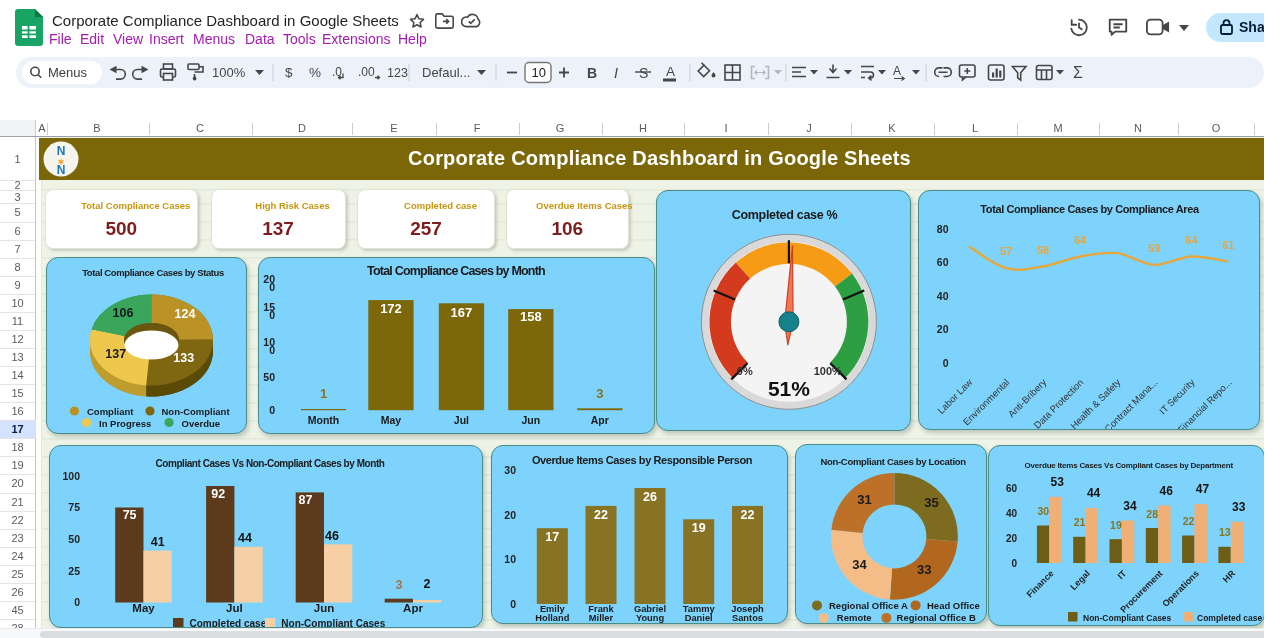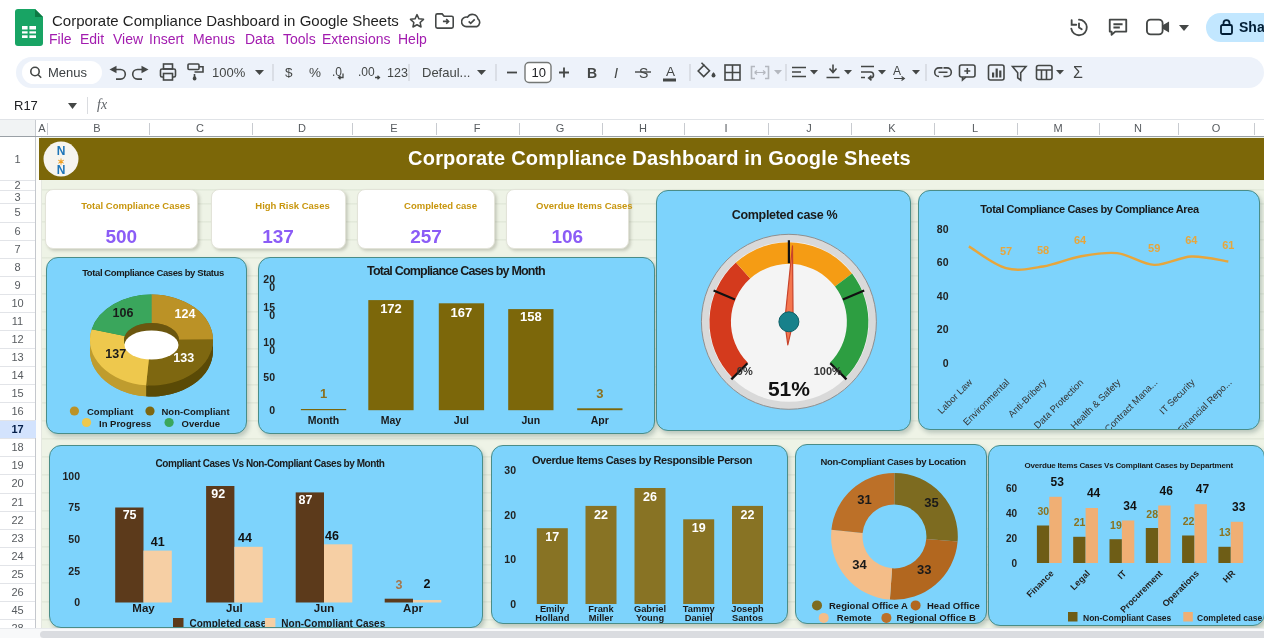--- a/index.html
+++ b/index.html
@@ -22,21 +22,21 @@
   #rowhead { position:absolute; left:0; top:137px; width:36px; height:491px; background:#fff; border-right:1px solid #c4c7cc; }
   .rn { position:absolute; left:0; width:35px; text-align:center; font-size:11px; color:#575b5f; transform:translateY(-50%); }
   .rb { position:absolute; left:0; width:35px; height:1px; background:#e2e4e8; }
   
   #sheet { position:absolute; left:36px; top:137px; width:1244px; height:491px; background:#eef3e6; overflow:hidden; }
   #colA { position:absolute; left:0; top:0; width:6px; height:491px; background:#fdfdfa; border-right:1px solid #e4e7e0; }
   #banner { position:absolute; left:3px; top:1px; width:1241px; height:42px; background:#7c6708; }
   #banner .t { position:absolute; left:0; top:9px; width:100%; text-align:center; color:#fff; font-size:20px; font-weight:bold; letter-spacing:.2px; }
   .kpi { position:absolute; top:52px; height:60px; background:#fff; border:1px solid #e2e3d8; border-radius:8px; box-shadow:2px 2px 3px rgba(90,90,70,.25); text-align:center; }
   .kpi .h { margin-top:10px; white-space:nowrap; font-size:9.5px; font-weight:bold; color:#c8960e;margin-left:29px; }
-  .kpi .v { margin-top:15px; font-size:19px; font-weight:bold; color:#8b5cf6; }
+  .kpi .v { margin-top:7px; font-size:19px; font-weight:bold; color:#7f1d1d; }
   .card { position:absolute; background:#7dd3fc; border:1.6px solid #4a8d88; border-radius:12px; box-shadow:2px 3px 4px rgba(70,100,95,.3); overflow:hidden; }
   
   #hscroll { position:absolute; left:0; top:628px; width:1280px; height:10px; background:#f8f9fa; border-top:1px solid #e8eaed; }
   #hthumb { position:absolute; left:40px; top:2px; width:1234px; height:7px; background:#dadce0; border-radius:4px; }
   svg text { font-family:"Liberation Sans", sans-serif; }
 </style>
 </head>
 <body>
 <div id="app">
   <div id="topbar">
@@ -189,28 +189,20 @@
           <rect x="983.2" y="13.5" width="2.2" height="7" fill="#444746" stroke="none"></rect>
         </g>
     <path d="M996.5 9.5 h13.5 l-5.3 6.3 v7.3 l-3 -2.3 v-5 z"></path>
     <g>
           <rect x="1020.5" y="8.5" width="15.5" height="14" rx="2"></rect>
           <path d="M1020.5 13 h15.5 M1025.5 13 v9.5 M1030.5 13 v9.5"></path>
         </g>
     <path d="M1040 13 l4 4.5 4 -4.5 z" fill="#444746" stroke="none"></path>
     <text x="1057" y="21" stroke="none" fill="#444746" font-size="16">Σ</text>
    </svg>
-  </div>
-  <div id="fbar">
-    <div class="abs" style="left:14px;top:6px;font-size:13px;color:#202124">R17</div>
-    <svg class="abs" style="left:68px;top:11px" width="9" height="6" viewBox="0 0 9 6">
-        <path d="M0 0 L4.5 6 L9 0 z" fill="#444746"></path>
-      </svg>
-    <div class="abs" style="left:87px;top:5px;width:1px;height:17px;background:#dadce0"></div>
-    <div class="abs" style="left:97px;top:5px;font-size:14px;font-style:italic;color:#5f6368;font-family:'Liberation Serif',serif">fx</div>
   </div>
   <div id="colhead">
     <div class="abs" style="left:0;top:0;width:36px;height:16px;background:#f1f3f4;border-right:1px solid #c8cbd0"></div>
     <div class="cl" style="left:42px">A</div>
       <div class="cl" style="left:97px">B</div>
       <div class="cl" style="left:200px">C</div>
       <div class="cl" style="left:302px">D</div>
       <div class="cl" style="left:394px">E</div>
       <div class="cl" style="left:477px">F</div>
       <div class="cl" style="left:560px">G</div>

